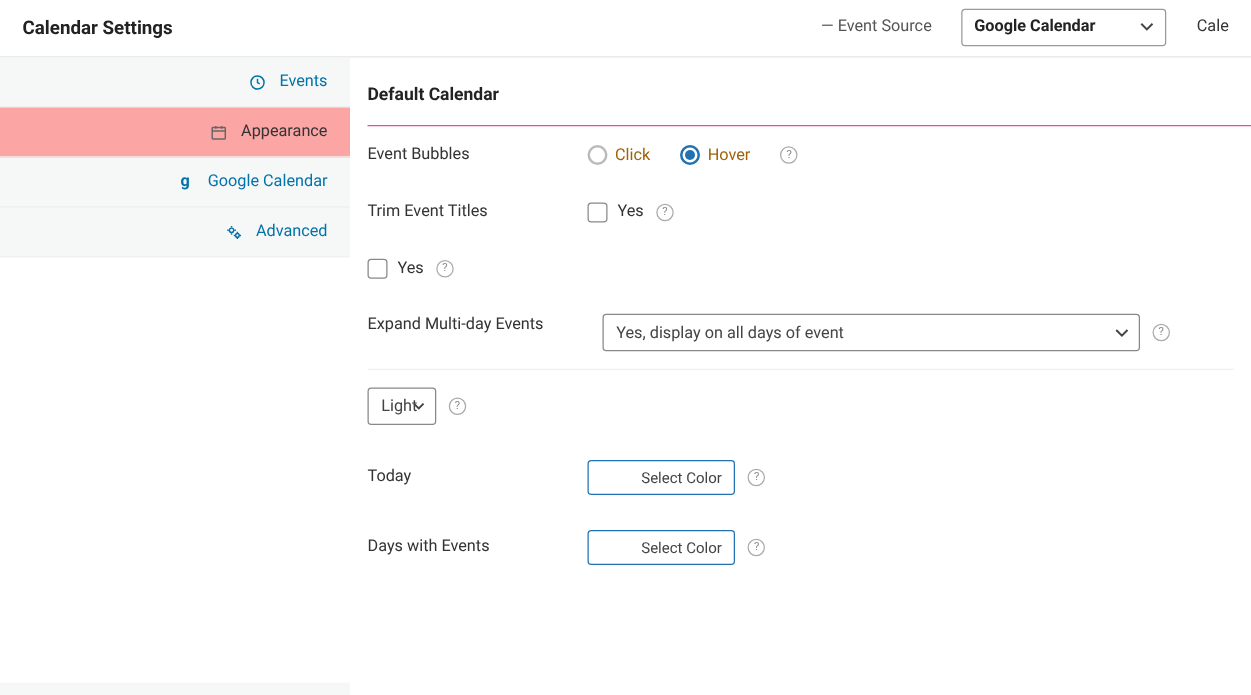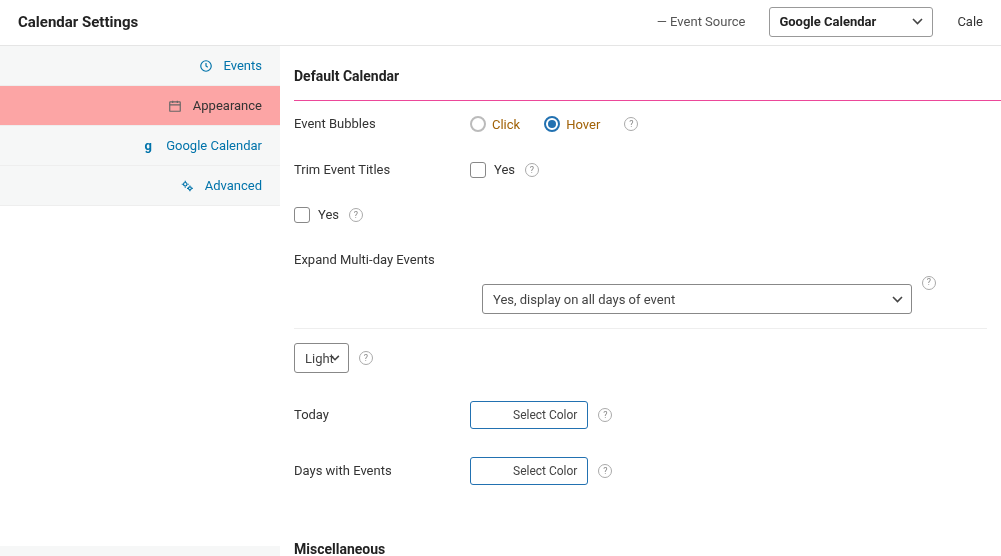--- a/index.html
+++ b/index.html
@@ -34,21 +34,21 @@
     .radio-inner { width: 8px; height: 8px; background: #2271b1; border-radius: 50%; display: none; }
     .radio.selected .radio-inner { display: block; }
     .radio-lbl { color: #a16207; }
 
     .cbx { display: inline-flex; align-items: flex-start; gap: 8px; cursor: pointer; }
     .cbx-box { width: 16px; height: 16px; border: 1px solid #888; border-radius: 3px; background: #fff; }
     .cbx-lbl { color: #333; }
 
     .help { width: 14px; height: 14px; border: 1px solid #aaa; border-radius: 50%; display: inline-flex; align-items: center; justify-content: center; font-size: 9px; color: #888; line-height: 1; cursor: help; }
 
-    .select-wide { width: 430px; height: 30px; border: 1px solid #888; border-radius: 3px; background: #fff; padding: 0 28px 0 10px; display: flex; align-items: center; justify-content: space-between; cursor: pointer; position: relative; margin-top: 33px; }
+    .select-wide { width: 430px; height: 30px; border: 1px solid #888; border-radius: 3px; background: #fff; padding: 0 28px 0 10px; display: flex; align-items: center; justify-content: space-between; cursor: pointer; position: relative; }
     .select-wide .chev, .select-sm .chev { position: absolute; right: 8px; color: #444; }
 
     .select-sm { height: 30px; border: 1px solid #888; border-radius: 3px; background: #fff; padding: 0 14px 0 10px; display: inline-flex; align-items: center; position: relative; cursor: pointer; font-size: 13px; text-align: center; }
 
     .color-pick { display: inline-flex; align-items: center; border: 1px solid #2271b1; border-radius: 3px; overflow: hidden; height: 28px; cursor: pointer; }
     .swatch { width: 32px; }
     .swatch.blue { background: #1e73be; }
     .swatch.black { background: #000; }
     .color-txt { display: inline-flex; align-items: center; padding: 0 10px; font-size: 12px; color: #444; }
 
@@ -199,21 +199,20 @@
       <div class="label">Days with Events</div>
       <div class="control">
         <div class="color-pick">
           <span class="swatch black"></span>
           <span class="color-txt">Select Color</span>
         </div>
         <span class="help">?</span>
       </div>
     </div>
 
-    <div class="section-title" style="margin-top:20px;">Miscellaneous</div>
 
     <div class="row" style="padding-top:18px;">
       <div class="label"></div>
 
     </div>
 
   </div>
 </div>
 
 </body></html>

